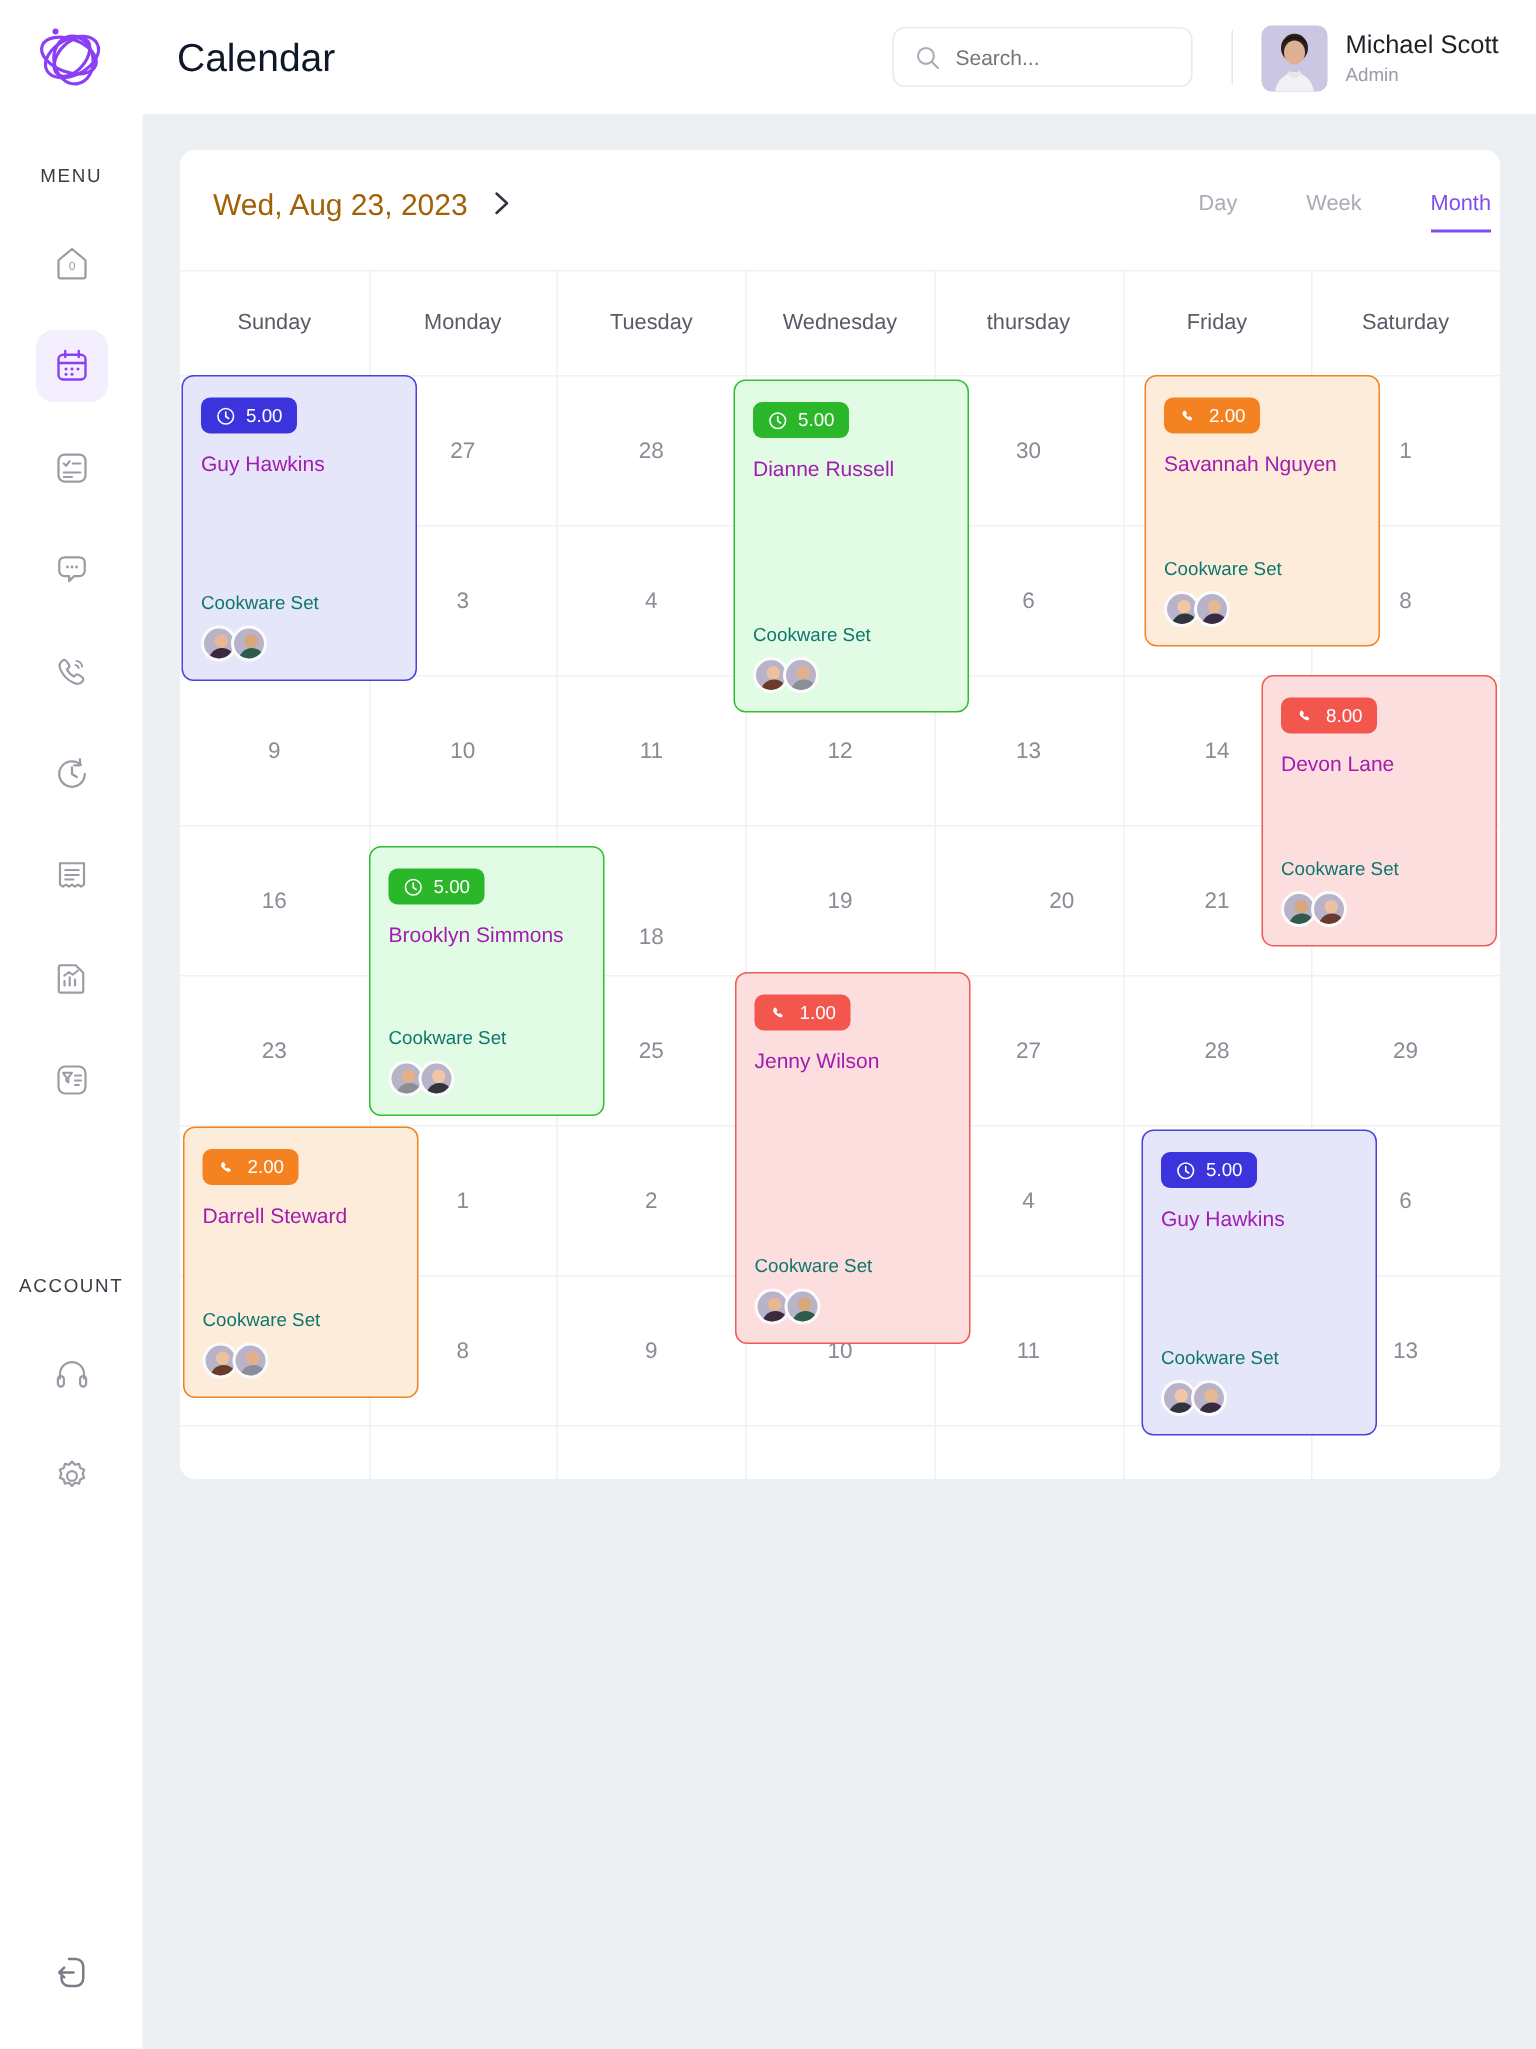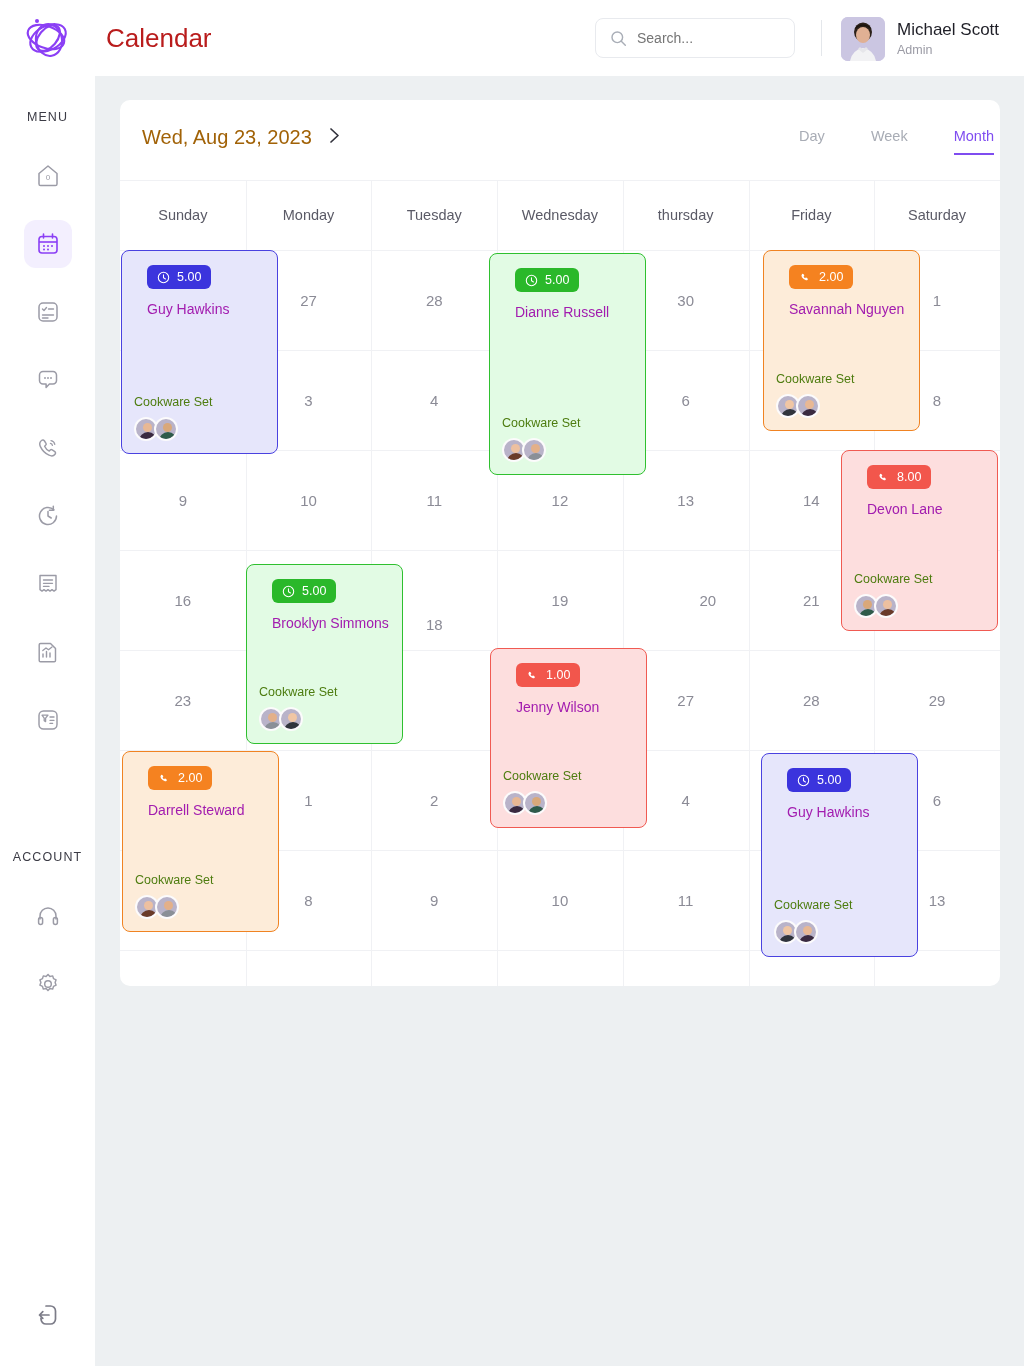--- a/index.html
+++ b/index.html
@@ -32,21 +32,21 @@
   .nav-icon svg { display: block; }
   #logout-btn { position: absolute; left: 0; top: 1300px; width: 95px; display:flex; justify-content:center; }
 
   
   #topbar {
     position: absolute; left: 95px; top: 0;
     width: 929px; height: 76px; background: #fff;
     display: flex; align-items: center;
   }
   #page-title {
-    margin-left: 11px; font-size: 26px; color: #b91c1c; font-weight: 400;
+    margin-left: 23px; font-size: 26px; color: #0f172a; font-weight: 400;
   }
   #search-box {
     position: absolute; left: 500px; top: 18px;
     width: 200px; height: 40px;
     border: 1px solid #e8eaee; border-radius: 8px;
     display: flex; align-items: center; padding: 0 14px; gap: 10px;
     background: #fff;
   }
   #search-input {
     border: none; outline: none; font-size: 14px; color: #9aa0aa;
@@ -93,30 +93,30 @@
   }
   .daynum {
     position: absolute; width: 122px; height: 100px;
     display: flex; align-items: center; justify-content: center;
     font-size: 15px; color: #8b8b96;
   }
 
   
   .ev {
     position: absolute; border-radius: 8px; border: 1px solid;
-    padding: 14px 12px 12px 25px; overflow: hidden;
+    padding: 14px 12px 12px 12px; overflow: hidden;
   }
   .ev-badge {
     display: inline-flex; align-items: center; gap: 7px;
     height: 24px; border-radius: 6px; padding: 0 10px;
     color: #fff; font-size: 12.5px;
   }
   .ev-name { font-size: 14px; color: #a21caf; margin-top: 12px; }
   .ev-foot { position: absolute; left: 12px; bottom: 12px; }
-  .ev-sub { font-size: 12.5px; color: #4d7c0f; margin-bottom: 8px; margin-top: 39px; }
+  .ev-sub { font-size: 12.5px; color: #0f766e; margin-bottom: 8px; margin-top: 39px; }
   .ev-avatars { display: flex; }
   .av {
     width: 24px; height: 24px; border-radius: 50%;
     border: 2px solid rgba(255,255,255,.95);
     background: #b9b3c9; margin-right: -4px;
     overflow: hidden; position: relative;
   }
   .av i { position:absolute; display:block; }
   .av .hd { width:9px; height:9px; border-radius:50%; left:7px; top:4px; }
   .av .bd { width:18px; height:11px; border-radius:9px 9px 0 0; left:3px; top:13px; }
@@ -334,20 +334,21 @@
         <div class="daynum" style="left: 251.4px; width: 125.7px; top: 270px;">11</div>
         <div class="daynum" style="left: 377.1px; width: 125.7px; top: 270px;">12</div>
         <div class="daynum" style="left: 502.8px; width: 125.7px; top: 270px;">13</div>
         <div class="daynum" style="left: 628.5px; width: 125.7px; top: 270px;">14</div>
         <div class="daynum" style="left: 0px; width: 125.7px; top: 370px;">16</div>
         <div class="daynum" style="left: 251.4px; width: 125.7px; top: 370px; margin-top: 24px;">18</div>
         <div class="daynum" style="left: 377.1px; width: 125.7px; top: 370px;">19</div>
         <div class="daynum" style="left: 502.8px; width: 112px; top: 370px; margin-left: 29px;">20</div>
         <div class="daynum" style="left: 628.5px; width: 125.7px; top: 370px;">21</div>
         <div class="daynum" style="left: 0px; width: 125.7px; top: 470px;">23</div>
+        <div class="daynum" style="left: 251.4px; width: 125.7px; top: 470px;">25</div>
         <div class="daynum" style="left: 502.8px; width: 125.7px; top: 470px;">27</div>
         <div class="daynum" style="left: 628.5px; width: 125.7px; top: 470px;">28</div>
         <div class="daynum" style="left: 754.2px; width: 125.7px; top: 470px;">29</div>
         <div class="daynum" style="left: 125.7px; width: 125.7px; top: 570px;">1</div>
         <div class="daynum" style="left: 251.4px; width: 125.7px; top: 570px;">2</div>
         <div class="daynum" style="left: 502.8px; width: 125.7px; top: 570px;">4</div>
         <div class="daynum" style="left: 754.2px; width: 125.7px; top: 570px;">6</div>
         <div class="daynum" style="left: 125.7px; width: 125.7px; top: 670px;">8</div>
         <div class="daynum" style="left: 251.4px; width: 125.7px; top: 670px;">9</div>
         <div class="daynum" style="left: 377.1px; width: 125.7px; top: 670px;">10</div>
@@ -439,21 +440,21 @@
               <div class="av">
                 <i class="hd" style="background:#e3b089"></i>
                 <i class="bd" style="background:#8a8f97"></i>
               </div>
               <div class="av">
                 <i class="hd" style="background:#f0c6a4"></i>
                 <i class="bd" style="background:#30343c"></i>
               </div>
             </div>
           </div></div>
-        <div class="ev" style="left: 370px; top: 468px; width: 157px; height: 180px; background: rgb(253, 222, 222); border-color: rgb(240, 90, 82);"><div class="ev-badge" style="background: rgb(242, 86, 76);">
+        <div class="ev" style="left: 370px; top: 468px; width: 157px; height: 248px; background: rgb(253, 222, 222); border-color: rgb(240, 90, 82);"><div class="ev-badge" style="background: rgb(242, 86, 76);">
             <svg width="13" height="13" viewBox="0 0 14 14">
               <path d="M3.4 3.2 q.7-.6 1.3.1 l.9 1.3 q.3.5-.2 .9 l-.5 .4 q.5 1 1.6 1.8 l.5-.5 q.4-.4 .9-.1 l1.3 .9 q.7 .5 .1 1.3 -.9 1-2.3 .4 -2.1-.9-3.9-3 Q2 4.4 3.4 3.2 Z" fill="#fff"></path>
             </svg>
             <span>1.00</span>
           </div><div class="ev-name">Jenny Wilson</div><div class="ev-foot">
             <div class="ev-sub">Cookware Set</div>
             <div class="ev-avatars">
               <div class="av">
                 <i class="hd" style="background:#e8b894"></i>
                 <i class="bd" style="background:#3a2a40"></i>

